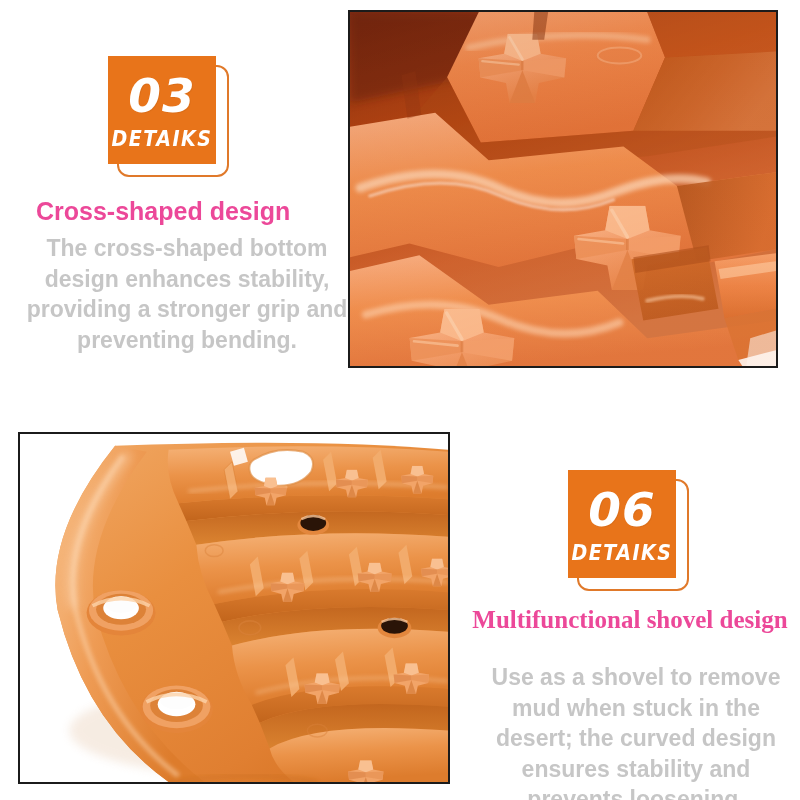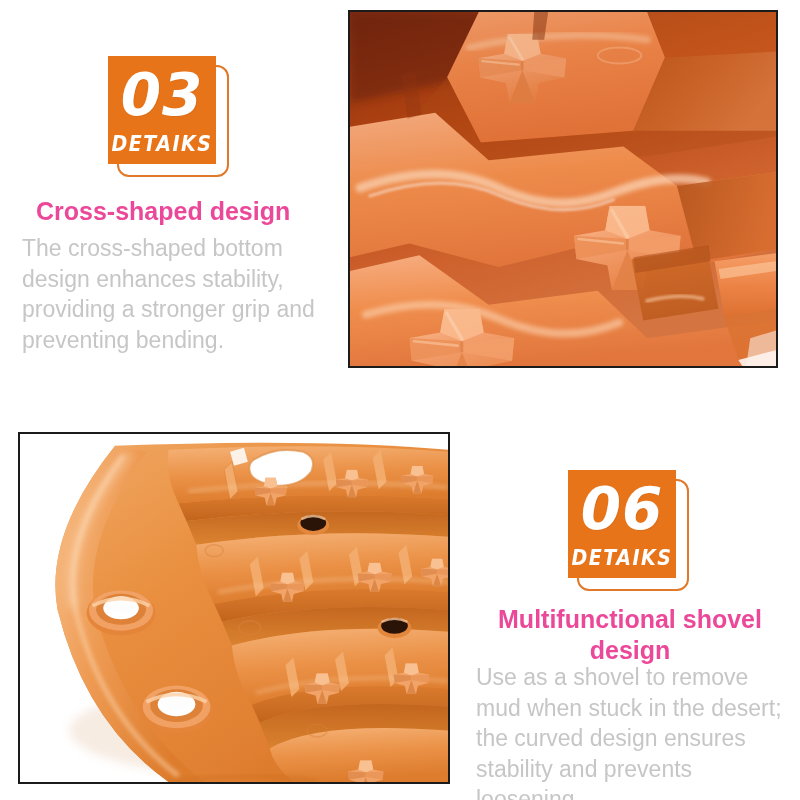--- a/index.html
+++ b/index.html
@@ -41,21 +41,21 @@
     height: 108px;
     background: #E8741A;
     box-sizing: border-box;
     display: flex;
     flex-direction: column;
     align-items: center;
     justify-content: center;
   }
   .badge-num {
     color: #ffffff;
-    font-size: 58px;
+    font-size: 47px;
     font-weight: bold;
     font-style: italic;
     line-height: 1;
     letter-spacing: 1px;
     font-family: "DejaVu Sans", sans-serif;
     text-shadow: 1px 1px 0 rgba(0,0,0,0.05);
   }
   .badge-word {
     color: #ffffff;
     font-size: 19px;
@@ -72,22 +72,23 @@
     position: absolute;
     color: #ec4899;
     font-size: 25px;
     font-weight: bold;
     line-height: 1.25;
   }
   .body-copy {
     position: absolute;
     color: #c6c6c6;
     font-size: 23px;
-    font-weight: normal;
+    font-weight: bold;
     line-height: 1.33;
+    text-align: center;
   }
 
   
   .photo {
     position: absolute;
     overflow: hidden;
     background: #ffffff;
   }
   .photo-dark {
     border: 2px solid #1b1b1b;
@@ -379,17 +380,17 @@
   </div>
 
   <div class="badge" style="left:568px; top:470px;">
     <div class="badge-outline"></div>
     <div class="badge-fill">
       <span class="badge-num">06</span>
       <span class="badge-word">DETAIKS</span>
     </div>
   </div>
 
-  <div class="heading" style="left:470px; top:604px; width:320px; text-align:center;">Multifunctional shovel design</div>
+  <div class="heading" style="left:470px; top:604px; width:320px; text-align:center;font-family:Liberation Serif, serif;">Multifunctional shovel design</div>
 
   <div class="body-copy" style="left:476px; top:662px; width:320px;">Use as a shovel to remove mud when stuck in the desert; the curved design ensures stability and prevents loosening.</div>
 
 </div>
 
 </body></html>

